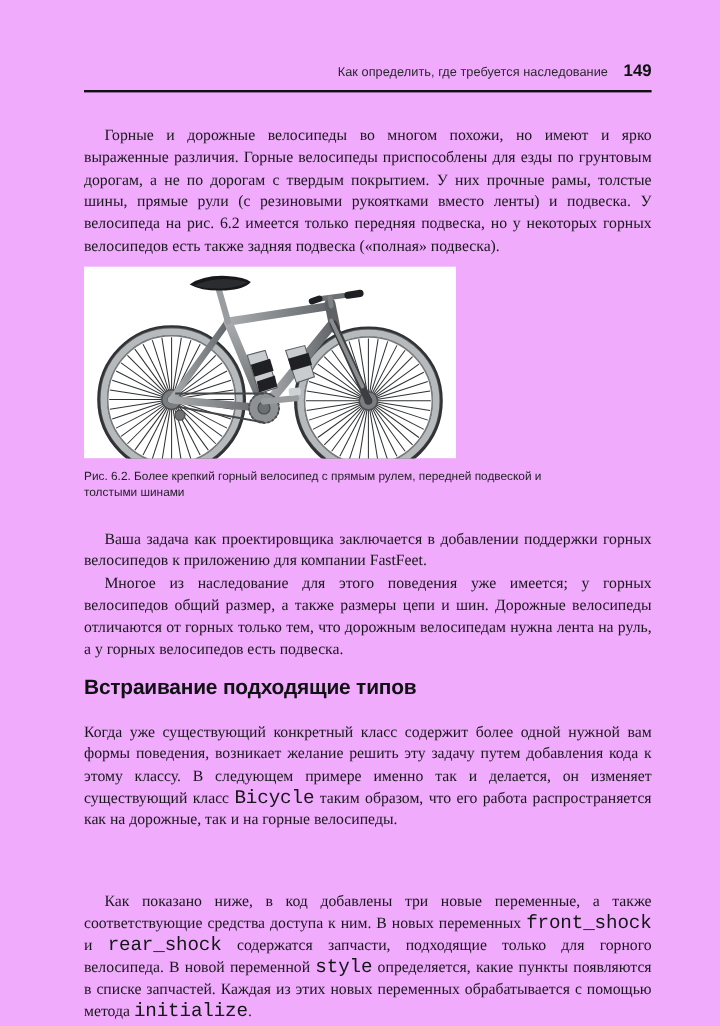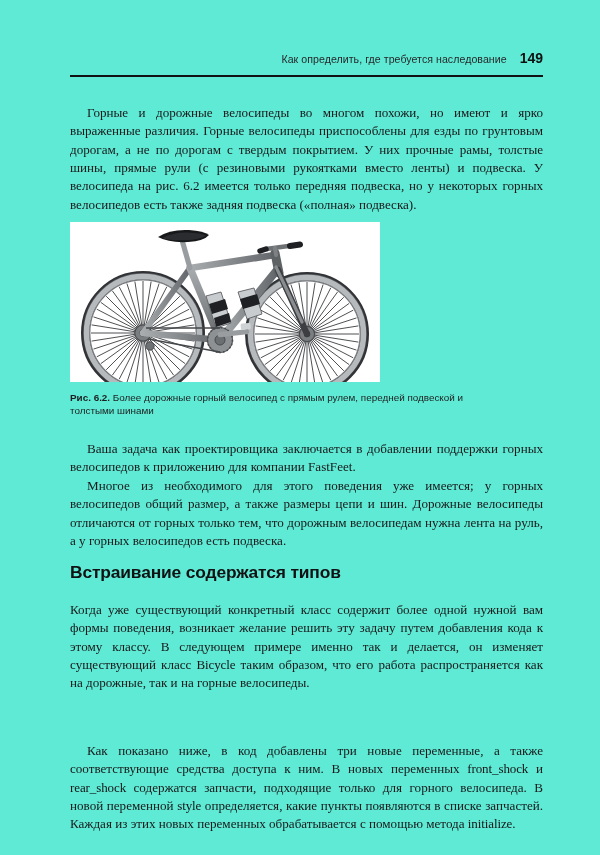--- a/index.html
+++ b/index.html
@@ -14,21 +14,21 @@
     overflow: hidden;
     font-family: "Liberation Serif", "DejaVu Serif", serif;
     color: #1a1a1a;
   }
 
   .page {
     position: absolute;
     left: 0; top: 0;
     width: 600px;
     height: 855px;
-    background: #5eead4;
+    background: #f0abfc;
   }
 
   
   .running-head {
     position: absolute;
     left: 70px;
     top: 50px;
     width: 473px;
     display: flex;
     align-items: baseline;
@@ -70,22 +70,22 @@
     line-height: 18.35px;
     text-align: justify;
     text-justify: inter-word;
     color: #17181a;
     hyphens: manual;
   }
   p.body.indent { text-indent: 17px; }
   p.body.noindent { text-indent: 0; }
 
   code, .mono {
-    font-family: Liberation Serif, serif;
-    font-size: 13px;
+    font-family: Liberation Mono, monospace;
+    font-size: 16px;
     color: #141517;
     letter-spacing: -0.1px;
   }
 
   
   #para-intro { top: 104px; }
 
   .figure-block {
     position: absolute;
     left: 70px;
@@ -102,21 +102,21 @@
   .figure-image svg { display: block; }
 
   .figure-caption {
     margin-top: 9px;
     width: 400px;
     font-family: "Liberation Sans", "DejaVu Sans", sans-serif;
     font-size: 9.9px;
     line-height: 13.4px;
     color: #1d1e20;
   }
-  .figure-caption b { font-weight: bold; }
+  .figure-caption b { font-weight: normal; }
 
   #para-task { top: 440px; }
   #para-behavior { top: 477px; }
 
   h2.section-heading {
     position: absolute;
     left: 70px;
     top: 562px;
     width: 473px;
     margin: 0;
@@ -286,27 +286,27 @@
         <g stroke="#44474a" stroke-width="1.7" fill="none">
           <line x1="150" y1="106" x2="76" y2="106"></line>
           <line x1="150" y1="130" x2="78" y2="117"></line>
         </g>
 
         <circle cx="80" cy="124" r="4.2" fill="#6e7174" stroke="#46484b" stroke-width="0.9"></circle>
       </svg>
     </div>
 
     <div class="figure-caption">
-      <b>Рис. 6.2.</b><span> Более дорожные горный велосипед с прямым рулем, передней подвеской и толстыми шинами</span>
+      <b>Рис. 6.2.</b><span> Более крепкий горный велосипед с прямым рулем, передней подвеской и толстыми шинами</span>
     </div>
   </div>
 
   <p class="body indent col" id="para-task">Ваша задача как проектировщика заключается в добавлении поддержки горных велосипедов к приложению для компании FastFeet.</p>
 
-  <p class="body indent col" id="para-behavior">Многое из необходимого для этого поведения уже имеется; у горных велосипедов общий размер, а также размеры цепи и шин. Дорожные велосипеды отличаются от горных только тем, что дорожным велосипедам нужна лента на руль, а у горных велосипедов есть подвеска.</p>
-
-  <h2 class="section-heading">Встраивание содержатся типов</h2>
+  <p class="body indent col" id="para-behavior">Многое из наследование для этого поведения уже имеется; у горных велосипедов общий размер, а также размеры цепи и шин. Дорожные велосипеды отличаются от горных только тем, что дорожным велосипедам нужна лента на руль, а у горных велосипедов есть подвеска.</p>
+
+  <h2 class="section-heading">Встраивание подходящие типов</h2>
 
   <p class="body noindent col" id="para-embed1"><span>Когда уже существующий конкретный класс содержит более одной нужной вам формы поведения, возникает желание решить эту задачу путем добавления кода к этому классу. В следующем примере именно так и делается, он изменяет существующий класс </span><code>Bicycle</code><span> таким образом, что его работа распространяется как на дорожные, так и на горные велосипеды.</span></p>
 
   <p class="body indent col" id="para-embed2"><span>Как показано ниже, в код добавлены три новые переменные, а также соответствующие средства доступа к ним. В новых переменных </span><code>front_shock</code><span> и </span><code>rear_shock</code><span> содержатся запчасти, подходящие только для горного велосипеда. В новой переменной </span><code>style</code><span> определяется, какие пункты появляются в списке запчастей. Каждая из этих новых переменных обрабатывается с помощью метода </span><code>initialize</code><span>.</span></p>
 
 </div>
 
 </body></html>

